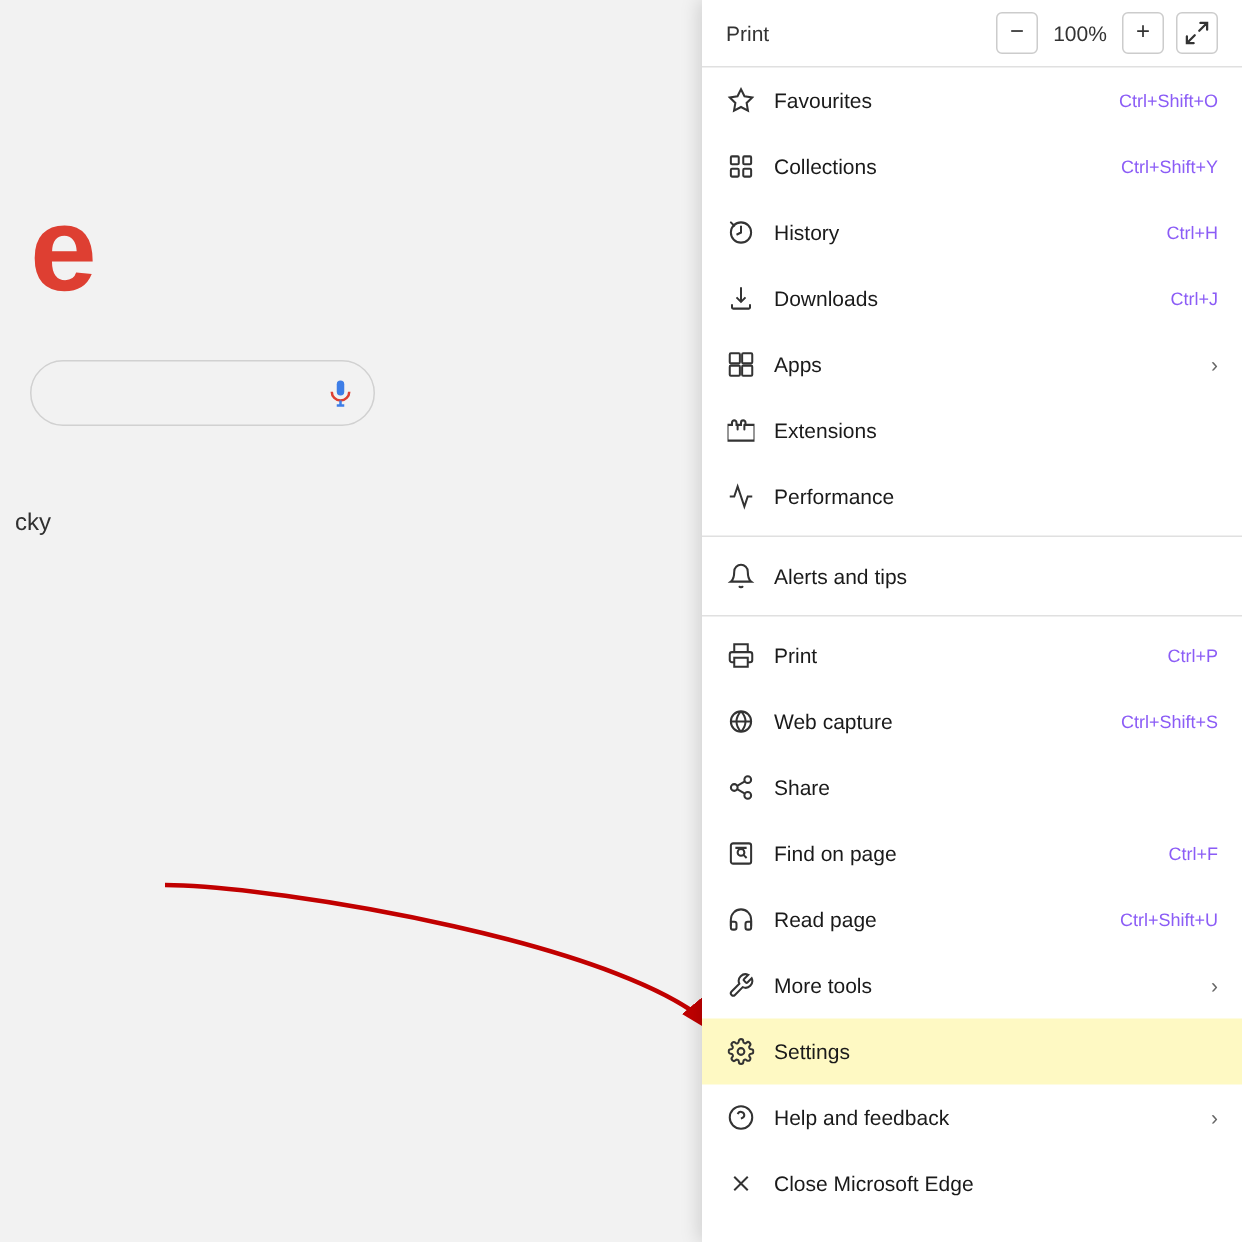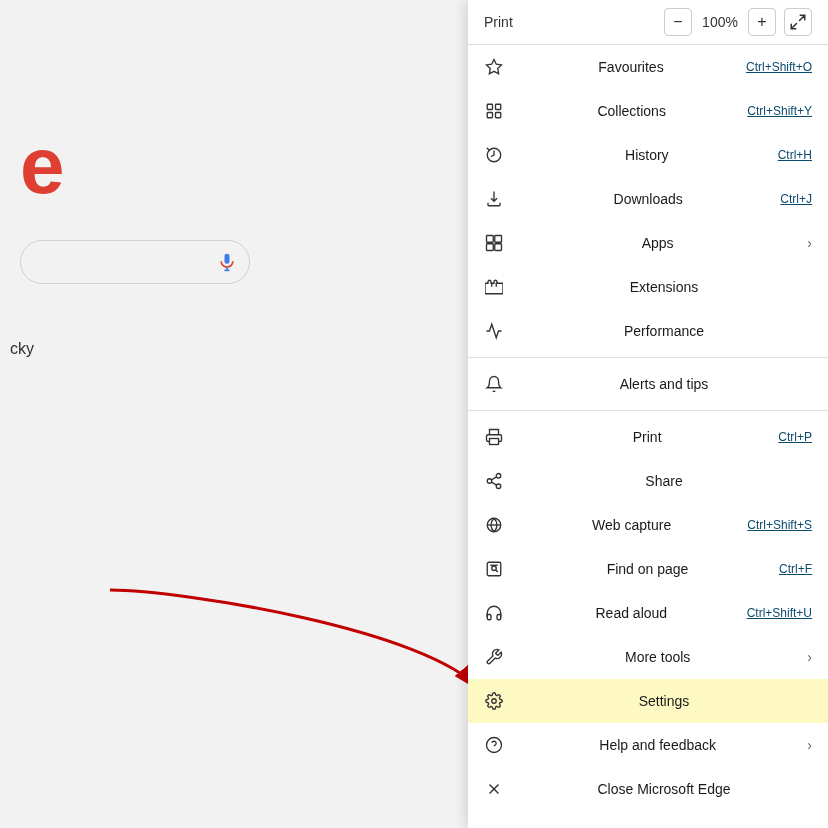--- a/index.html
+++ b/index.html
@@ -161,28 +161,26 @@
       flex-shrink: 0;
       display: flex;
       align-items: center;
       justify-content: center;
     }
 
     .menu-item-label {
       font-size: 14px;
       color: #1a1a1a;
       flex: 1;
-      text-align: center;
     }
 
     .menu-item-shortcut {
       font-size: 12px;
-      color: #0c4a6e;
+      color: #8b5cf6;
       margin-left: auto;
-      text-decoration: underline;
     }
 
     .menu-item-arrow {
       font-size: 14px;
       color: #666;
       margin-left: 8px;
     }
 
     .divider {
       height: 1px;
@@ -343,64 +341,64 @@
           <rect x="6" y="14" width="12" height="8"></rect>
         </svg>
       </div>
       <span class="menu-item-label">Print</span>
       <span class="menu-item-shortcut">Ctrl+P</span>
     </div>
 
     <div class="menu-item">
       <div class="menu-icon">
         <svg viewBox="0 0 24 24" fill="none" stroke="#333" stroke-width="1.8">
+          <circle cx="12" cy="12" r="9"></circle>
+          <path d="M12 3c0 0 4 4 4 9s-4 9-4 9"></path>
+          <path d="M12 3c0 0-4 4-4 9s4 9 4 9"></path>
+          <line x1="3" y1="12" x2="21" y2="12"></line>
+        </svg>
+      </div>
+      <span class="menu-item-label">Web capture</span>
+      <span class="menu-item-shortcut">Ctrl+Shift+S</span>
+    </div>
+
+    <div class="menu-item">
+      <div class="menu-icon">
+        <svg viewBox="0 0 24 24" fill="none" stroke="#333" stroke-width="1.8">
           <circle cx="18" cy="5" r="3"></circle>
           <circle cx="6" cy="12" r="3"></circle>
           <circle cx="18" cy="19" r="3"></circle>
           <line x1="8.59" y1="13.51" x2="15.42" y2="17.49"></line>
           <line x1="15.41" y1="6.51" x2="8.59" y2="10.49"></line>
         </svg>
       </div>
       <span class="menu-item-label">Share</span>
     </div>
 
     <div class="menu-item">
       <div class="menu-icon">
         <svg viewBox="0 0 24 24" fill="none" stroke="#333" stroke-width="1.8">
-          <circle cx="12" cy="12" r="9"></circle>
-          <path d="M12 3c0 0 4 4 4 9s-4 9-4 9"></path>
-          <path d="M12 3c0 0-4 4-4 9s4 9 4 9"></path>
-          <line x1="3" y1="12" x2="21" y2="12"></line>
-        </svg>
-      </div>
-      <span class="menu-item-label">Web capture</span>
-      <span class="menu-item-shortcut">Ctrl+Shift+S</span>
-    </div>
-
-    <div class="menu-item">
-      <div class="menu-icon">
-        <svg viewBox="0 0 24 24" fill="none" stroke="#333" stroke-width="1.8">
           <rect x="3" y="3" width="18" height="18" rx="2"></rect>
           <circle cx="12" cy="11" r="3"></circle>
           <path d="M14 13l3 3"></path>
           <line x1="7" y1="7" x2="17" y2="7"></line>
         </svg>
       </div>
       <span class="menu-item-label">Find on page</span>
       <span class="menu-item-shortcut">Ctrl+F</span>
     </div>
 
     <div class="menu-item">
       <div class="menu-icon">
         <svg viewBox="0 0 24 24" fill="none" stroke="#333" stroke-width="1.8">
           <path d="M3 18v-6a9 9 0 0118 0v6"></path>
           <path d="M21 19a2 2 0 01-2 2h-1a2 2 0 01-2-2v-3a2 2 0 012-2h3zM3 19a2 2 0 002 2h1a2 2 0 002-2v-3a2 2 0 00-2-2H3z"></path>
         </svg>
       </div>
-      <span class="menu-item-label">Read aloud</span>
+      <span class="menu-item-label">Read page</span>
       <span class="menu-item-shortcut">Ctrl+Shift+U</span>
     </div>
 
     <div class="menu-item">
       <div class="menu-icon">
         <svg viewBox="0 0 24 24" fill="none" stroke="#333" stroke-width="1.8">
           <path d="M14.7 6.3a1 1 0 000 1.4l1.6 1.6a1 1 0 001.4 0l3.77-3.77a6 6 0 01-7.94 7.94l-6.91 6.91a2.12 2.12 0 01-3-3l6.91-6.91a6 6 0 017.94-7.94l-3.76 3.76z"></path>
         </svg>
       </div>
       <span class="menu-item-label">More tools</span>

